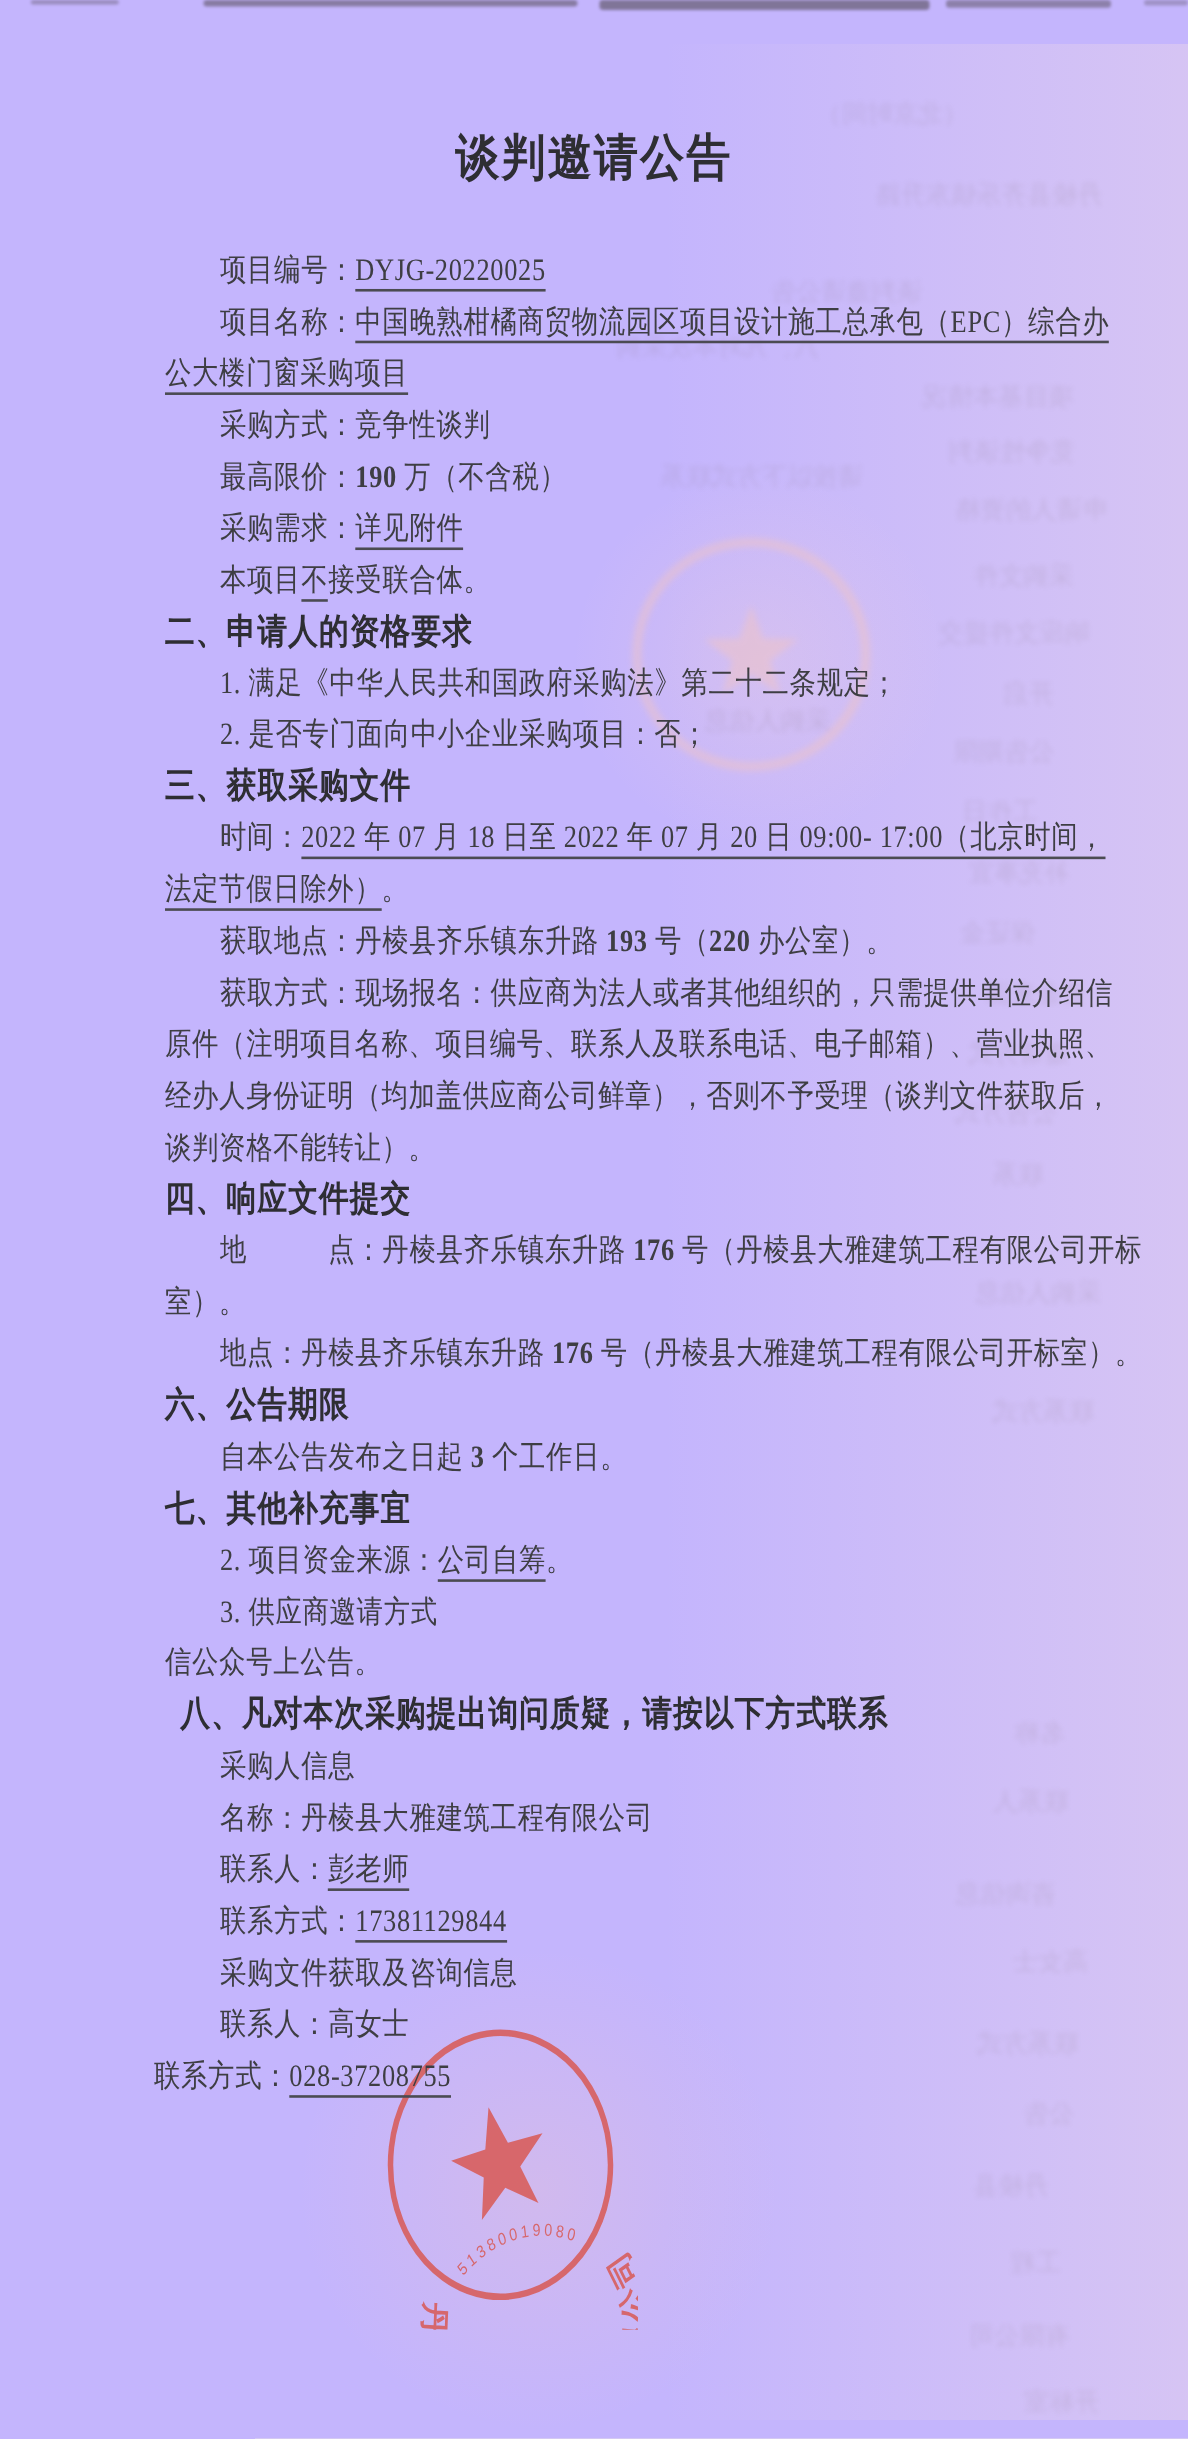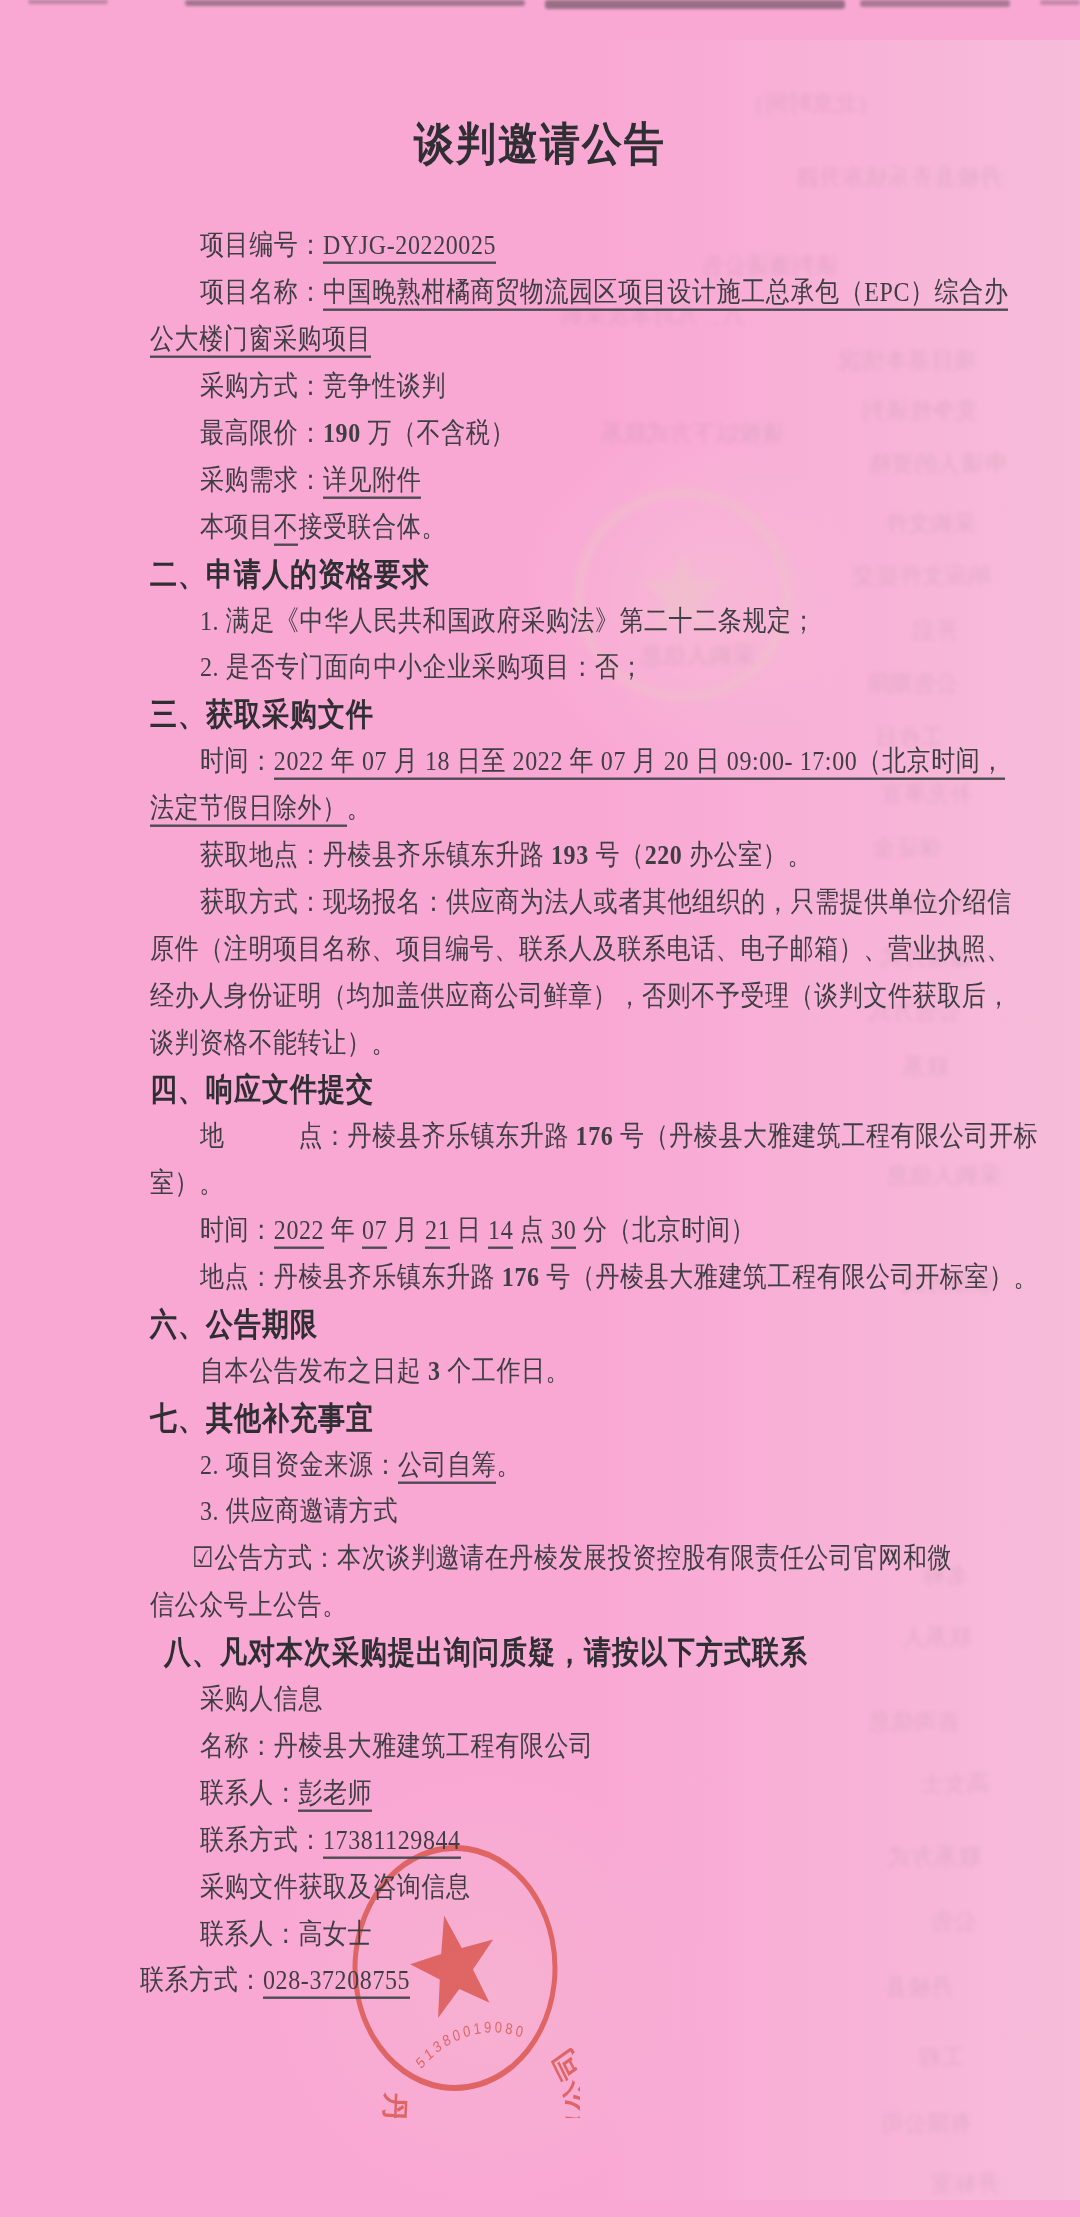--- a/index.html
+++ b/index.html
@@ -1,18 +1,18 @@
 <!DOCTYPE html>
 <html><head>
 <meta charset="utf-8">
 <style>
   html,body{margin:0;padding:0;background:#e9e4e6;}
   .page{
     position:relative;width:1080px;height:2217px;margin:0 auto;
-    background:#f9a8d4;overflow:hidden;
+    background:#c4b5fd;overflow:hidden;
     font-family:"Liberation Serif","DejaVu Serif",serif;
     color:#3e3e43;
   }
   .tint{position:absolute;pointer-events:none;}
   .tint-right{left:600px;top:40px;width:480px;height:2160px;
     background:linear-gradient(90deg,rgba(246,228,234,0),rgba(243,221,229,.38));}
   .tint-stamp{left:270px;top:1770px;width:440px;height:440px;
     background:radial-gradient(closest-side,rgba(240,196,202,.30),rgba(240,196,202,0));}
   .tint-bleed{left:520px;top:430px;width:340px;height:340px;
     background:radial-gradient(closest-side,rgba(243,210,216,.30),rgba(243,210,216,0));}
@@ -161,42 +161,36 @@
       <div class="line line--header">
         <span class="line-inner"><span>四、响应文件提交</span></span>
       </div>
       <div class="line line--body">
         <span class="line-inner"><span>地　　　点：丹棱县齐乐镇东升路 </span><span class="b">176</span><span> 号（丹棱县大雅建筑工程有限公司开标</span></span>
       </div>
       <div class="line line--flush">
         <span class="line-inner"><span>室）。</span></span>
       </div>
       <div class="line line--body">
-        <span class="line-inner"><span>时间：</span><span class="u">2022</span><span> 年 </span><span class="u">07</span><span> 月 </span><span class="u">21</span><span> 日 </span><span class="u">14</span><span> 点 </span><span class="u">30</span><span> 分（北京时间）</span></span>
-      </div>
-      <div class="line line--body">
         <span class="line-inner"><span>地点：丹棱县齐乐镇东升路 </span><span class="b">176</span><span> 号（丹棱县大雅建筑工程有限公司开标室）。</span></span>
       </div>
       <div class="line line--header">
         <span class="line-inner"><span>六、公告期限</span></span>
       </div>
       <div class="line line--body">
         <span class="line-inner"><span>自本公告发布之日起 </span><span class="b">3</span><span> 个工作日。</span></span>
       </div>
       <div class="line line--header">
         <span class="line-inner"><span>七、其他补充事宜</span></span>
       </div>
       <div class="line line--body">
         <span class="line-inner"><span>2. 项目资金来源：</span><span class="u">公司自筹</span><span>。</span></span>
       </div>
       <div class="line line--body">
         <span class="line-inner"><span>3. 供应商邀请方式</span></span>
-      </div>
-      <div class="line line--check">
-        <span class="line-inner"><span>☑</span><span>公告方式：本次谈判邀请在丹棱发展投资控股有限责任公司官网和微</span></span>
       </div>
       <div class="line line--flush">
         <span class="line-inner"><span>信公众号上公告。</span></span>
       </div>
       <div class="line line--header line--h8">
         <span class="line-inner"><span>八、凡对本次采购提出询问质疑，请按以下方式联系</span></span>
       </div>
       <div class="line line--body">
         <span class="line-inner"><span>采购人信息</span></span>
       </div>

